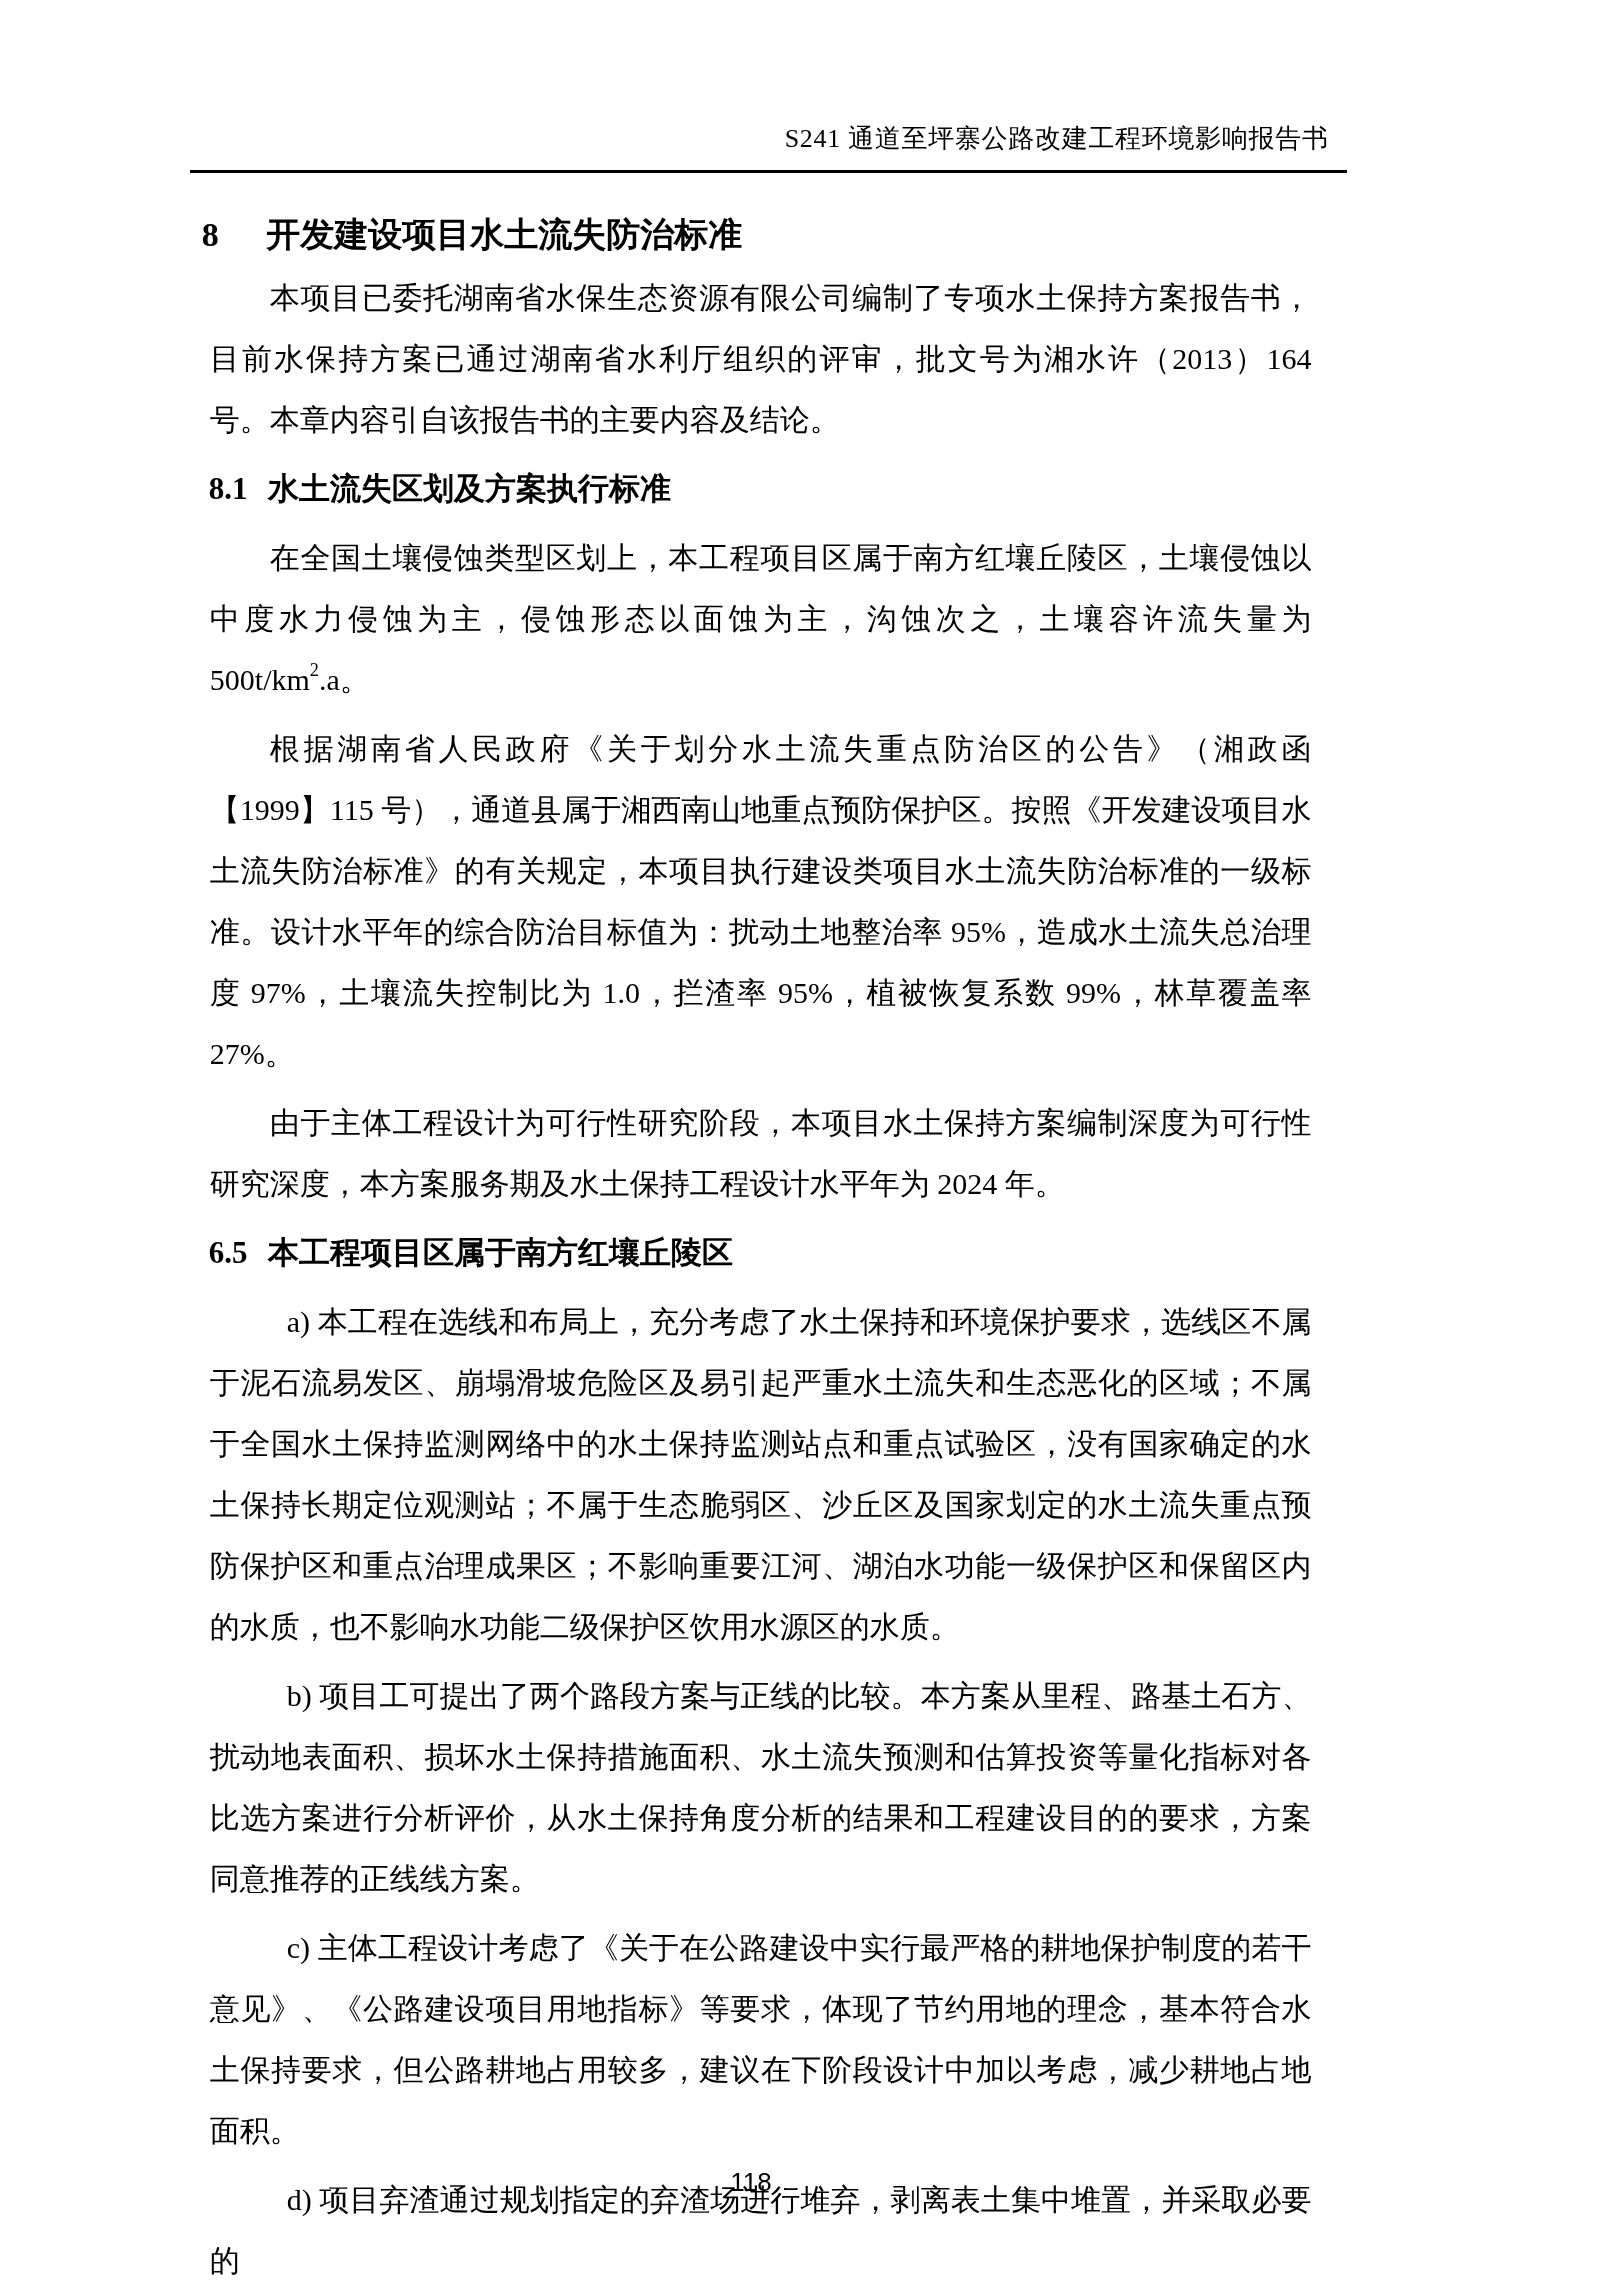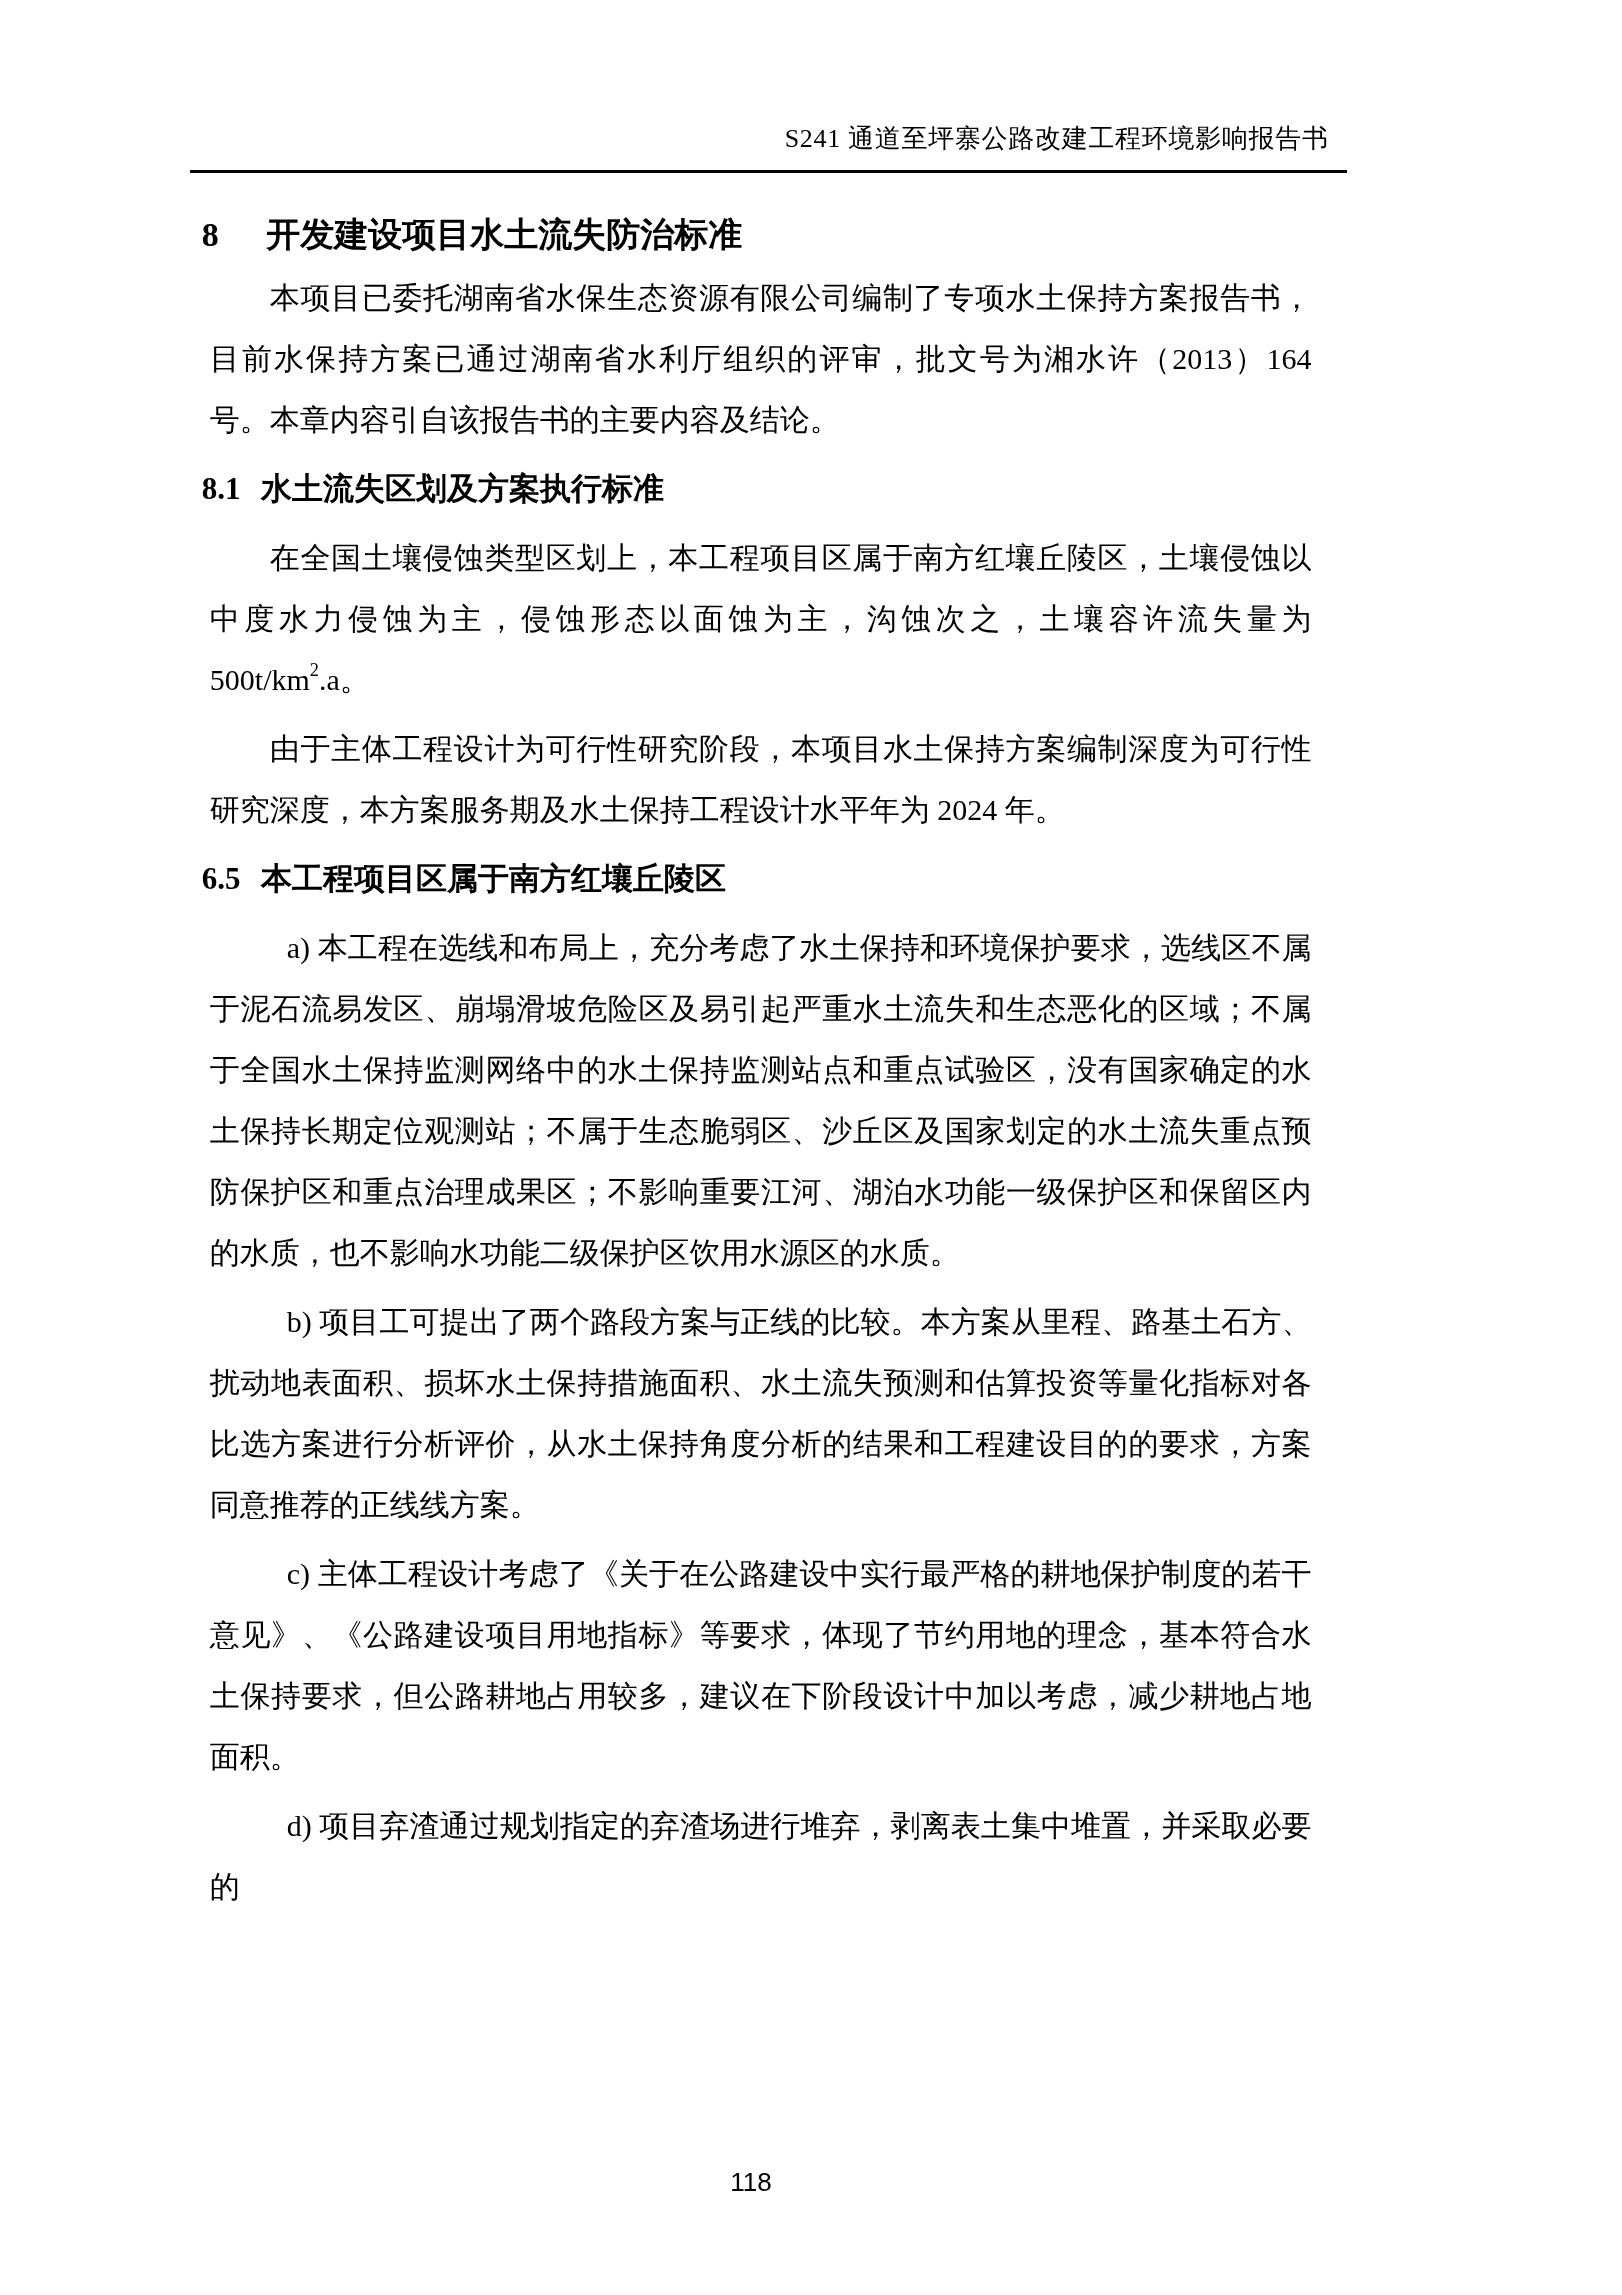--- a/index.html
+++ b/index.html
@@ -38,21 +38,21 @@
     font-size: 34px;
     line-height: 1.2;
     font-weight: bold;
     font-family: "Liberation Sans", "DejaVu Sans", sans-serif;
   }
   h1.chapter-heading .chapter-num {
     font-family: "Liberation Serif", "DejaVu Serif", serif;
     margin-right: 38px;
   }
   h2.section-heading {
-    margin: 0;
+    margin: 7px;
     font-size: 31px;
     line-height: 61px;
     font-weight: bold;
     font-family: "Liberation Sans", "DejaVu Sans", sans-serif;
   }
   h2.section-heading .section-num {
     font-family: "Liberation Serif", "DejaVu Serif", serif;
     margin-right: 11.8px;
   }
   p.body-para {
@@ -100,20 +100,21 @@
 
     <p class="body-para">本项目已委托湖南省水保生态资源有限公司编制了专项水土保持方案报告书，目前水保持方案已通过湖南省水利厅组织的评审，批文号为湘水许（2013）164 号。本章内容引自该报告书的主要内容及结论。</p>
 
     <h2 class="section-heading">
       <span class="section-num">8.1</span>
       <span class="section-title">水土流失区划及方案执行标准</span>
     </h2>
 
     <p class="body-para"><span>在全国土壤侵蚀类型区划上，本工程项目区属于南方红壤丘陵区，土壤侵蚀以中度水力侵蚀为主，侵蚀形态以面蚀为主，沟蚀次之，土壤容许流失量为 500t/km</span><sup>2</sup><span>.a。</span></p>
 
+    <p class="body-para">根据湖南省人民政府《关于划分水土流失重点防治区的公告》（湘政函【1999】115 号），通道县属于湘西南山地重点预防保护区。按照《开发建设项目水土流失防治标准》的有关规定，本项目执行建设类项目水土流失防治标准的一级标准。设计水平年的综合防治目标值为：扰动土地整治率 95%，造成水土流失总治理度 97%，土壤流失控制比为 1.0，拦渣率 95%，植被恢复系数 99%，林草覆盖率 27%。</p>
 
     <p class="body-para">由于主体工程设计为可行性研究阶段，本项目水土保持方案编制深度为可行性研究深度，本方案服务期及水土保持工程设计水平年为 2024 年。</p>
 
     <h2 class="section-heading">
       <span class="section-num">6.5</span>
       <span class="section-title">本工程项目区属于南方红壤丘陵区</span>
     </h2>
 
     <p class="body-para item-para">a) 本工程在选线和布局上，充分考虑了水土保持和环境保护要求，选线区不属于泥石流易发区、崩塌滑坡危险区及易引起严重水土流失和生态恶化的区域；不属于全国水土保持监测网络中的水土保持监测站点和重点试验区，没有国家确定的水土保持长期定位观测站；不属于生态脆弱区、沙丘区及国家划定的水土流失重点预防保护区和重点治理成果区；不影响重要江河、湖泊水功能一级保护区和保留区内的水质，也不影响水功能二级保护区饮用水源区的水质。</p>
 

